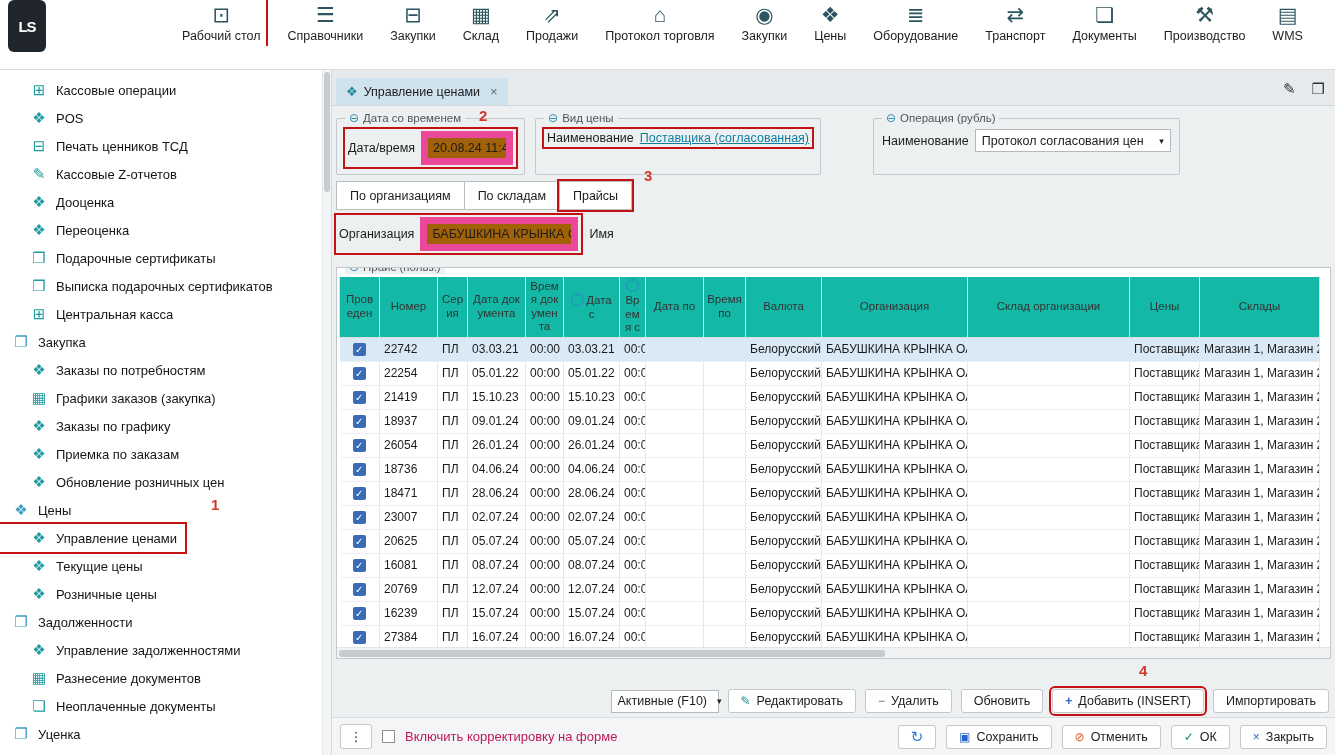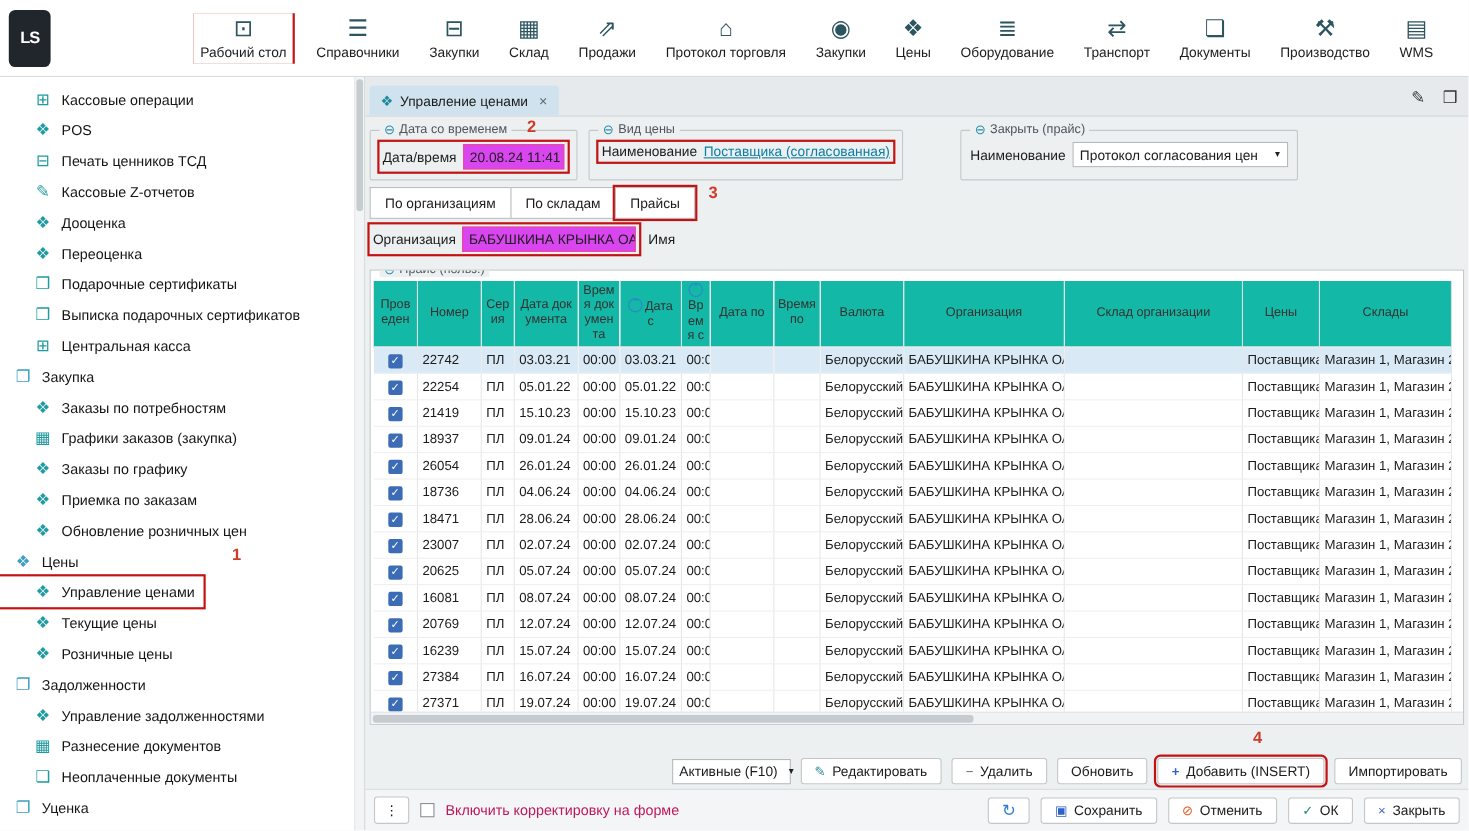--- a/index.html
+++ b/index.html
@@ -1,19 +1,19 @@
 <!DOCTYPE html>
 <html><head>
 <meta charset="utf-8">
 <style>
   *{box-sizing:border-box;margin:0;padding:0}
   html,body{width:1335px;height:755px;overflow:hidden;background:#fff;color:#1c1c1c;
     font-family:"Liberation Sans","DejaVu Sans",sans-serif;position:relative}
   
-  .topbar{height:70px;display:flex;align-items:center;background:#fff;border-bottom:1px solid #d9dcde;padding-left:8px}
+  .topbar{height:70px;display:flex;align-items:flex-start;background:#fff;border-bottom:1px solid #d9dcde;padding-left:8px}
   .logo{width:38px;height:52px;background:#20262b;border-radius:6px;color:#fff;display:flex;align-items:center;
     justify-content:center;font-weight:bold;font-size:15px;letter-spacing:-1px;flex:none}
   .topnav{display:flex;align-items:center;margin-left:130px;gap:15px;overflow:hidden;flex:1}
   .navitem{display:flex;flex-direction:column;align-items:center;gap:3px;padding:3px 6px;cursor:pointer;white-space:nowrap}
   .navitem .nicon{font-size:21px;line-height:23px;color:#2c5560}
   .navitem .nlabel{font-size:12.5px;color:#1d1d1d}
   .annot-box{outline:2px solid #c41212}
   
   .appbody{display:flex;height:685px}
   .sidebar{width:322px;background:#fff;overflow:hidden;padding-top:6px;flex:none}
@@ -33,21 +33,21 @@
   .doc-tab .close{color:#5a6a72;font-size:13px;margin-left:4px}
   .tabbar-icons{margin-left:auto;display:flex;gap:16px;align-items:center;margin-bottom:7px}
   .tabbar-icons span{font-size:15px;color:#333;cursor:pointer}
   
   .filters{display:flex;padding:12px 4px 4px 4px}
   .fs{border:1px solid #c3c8cb;position:relative;padding:10px 8px 7px 8px;border-radius:2px;background:transparent}
   .fs-legend{position:absolute;top:-8px;left:8px;background:#edf0f1;padding:0 4px;font-size:11.5px;color:#4c565c;display:flex;gap:4px;align-items:center;white-space:nowrap}
   .collapse-icon{color:#2e8fae;font-size:12px}
   .frow{display:flex;align-items:center;gap:6px}
   .flabel{font-size:12.5px;color:#1c1c1c;white-space:nowrap}
-  .tinput{height:23px;border:1px solid #ec4899;background:#d946ef;padding:0 5px;font-size:12.5px;display:flex;align-items:center;white-space:nowrap;overflow:hidden}
+  .tinput{height:34px;border:7px solid #ec4899;background:#a16207;padding:0 5px;font-size:12.5px;display:flex;align-items:center;white-space:nowrap;overflow:hidden}
   .red-wrap{outline:2px solid #c41212;display:inline-flex;align-items:center;gap:6px;padding:2px 3px}
   .linkval{color:#0d7ea3;text-decoration:underline;font-size:12.5px;white-space:nowrap;cursor:pointer}
   .combo{height:23px;border:1px solid #b3babf;background:#fff;display:inline-flex;align-items:center;justify-content:space-between;padding:0 6px;gap:10px;font-size:12.5px;cursor:pointer;white-space:nowrap}
   .combo .arrow{font-size:9px;color:#222}
   .fs-dt{margin-right:10px}
   .fs-op{margin-left:52px}
   
   .subtabs{display:flex;padding:2px 4px 0 4px}
   .subtab{height:29px;padding:0 13px;background:#fff;border:1px solid #b9bfc3;border-right:none;display:flex;align-items:center;font-size:12.5px;cursor:pointer;white-space:nowrap}
   .subtab:last-child{border-right:1px solid #b9bfc3}
@@ -305,21 +305,21 @@
           <span class="red-wrap annot-box">
             <span class="flabel">Наименование</span>
             <span class="linkval">Поставщика (согласованная)</span>
           </span>
         </div>
       </div>
 
       <div class="fs fs-op">
         <div class="fs-legend">
           <span class="collapse-icon">⊖</span>
-          <span>Закрыть (прайс)</span>
+          <span>Операция (рубль)</span>
         </div>
         <div class="frow">
           <span class="flabel">Наименование</span>
           <span class="combo" style="width:196px">
             <span>Протокол согласования цен</span>
             <span class="arrow">▾</span>
           </span>
         </div>
       </div>
     </div>

